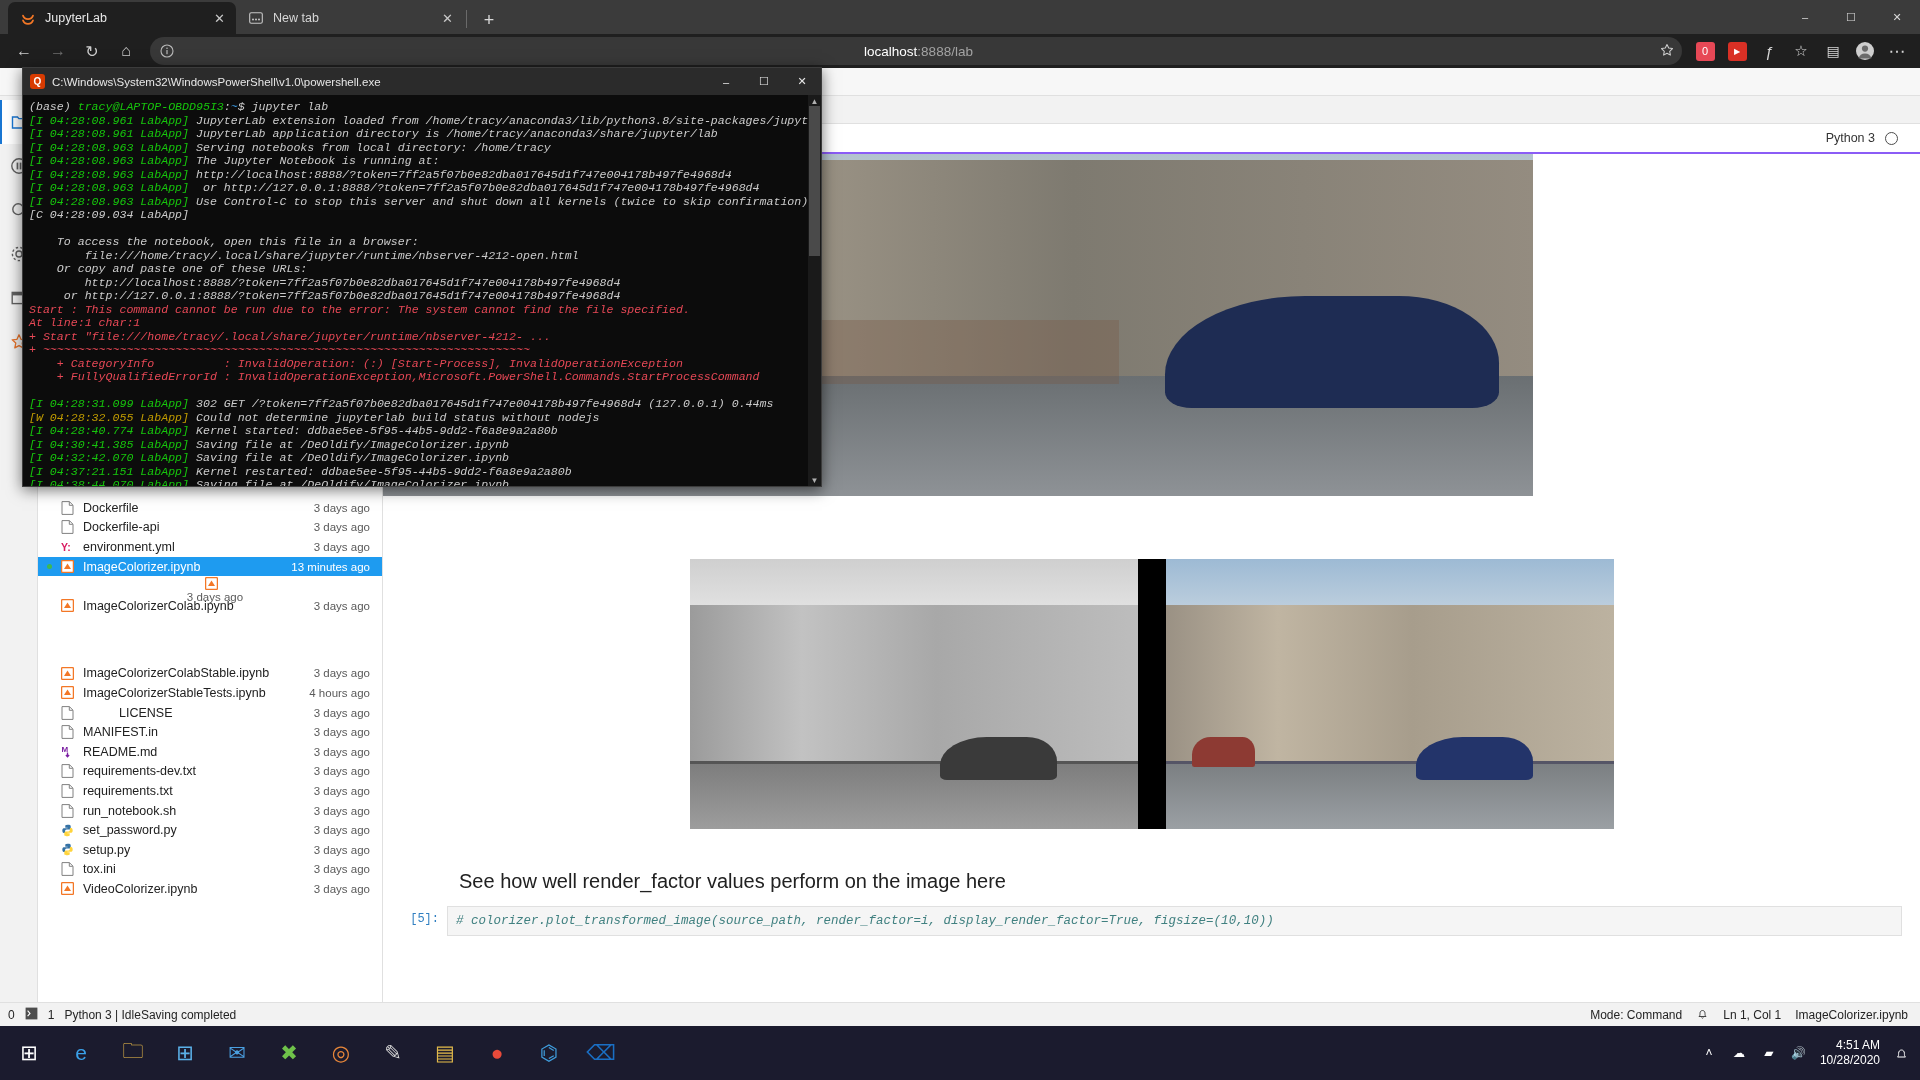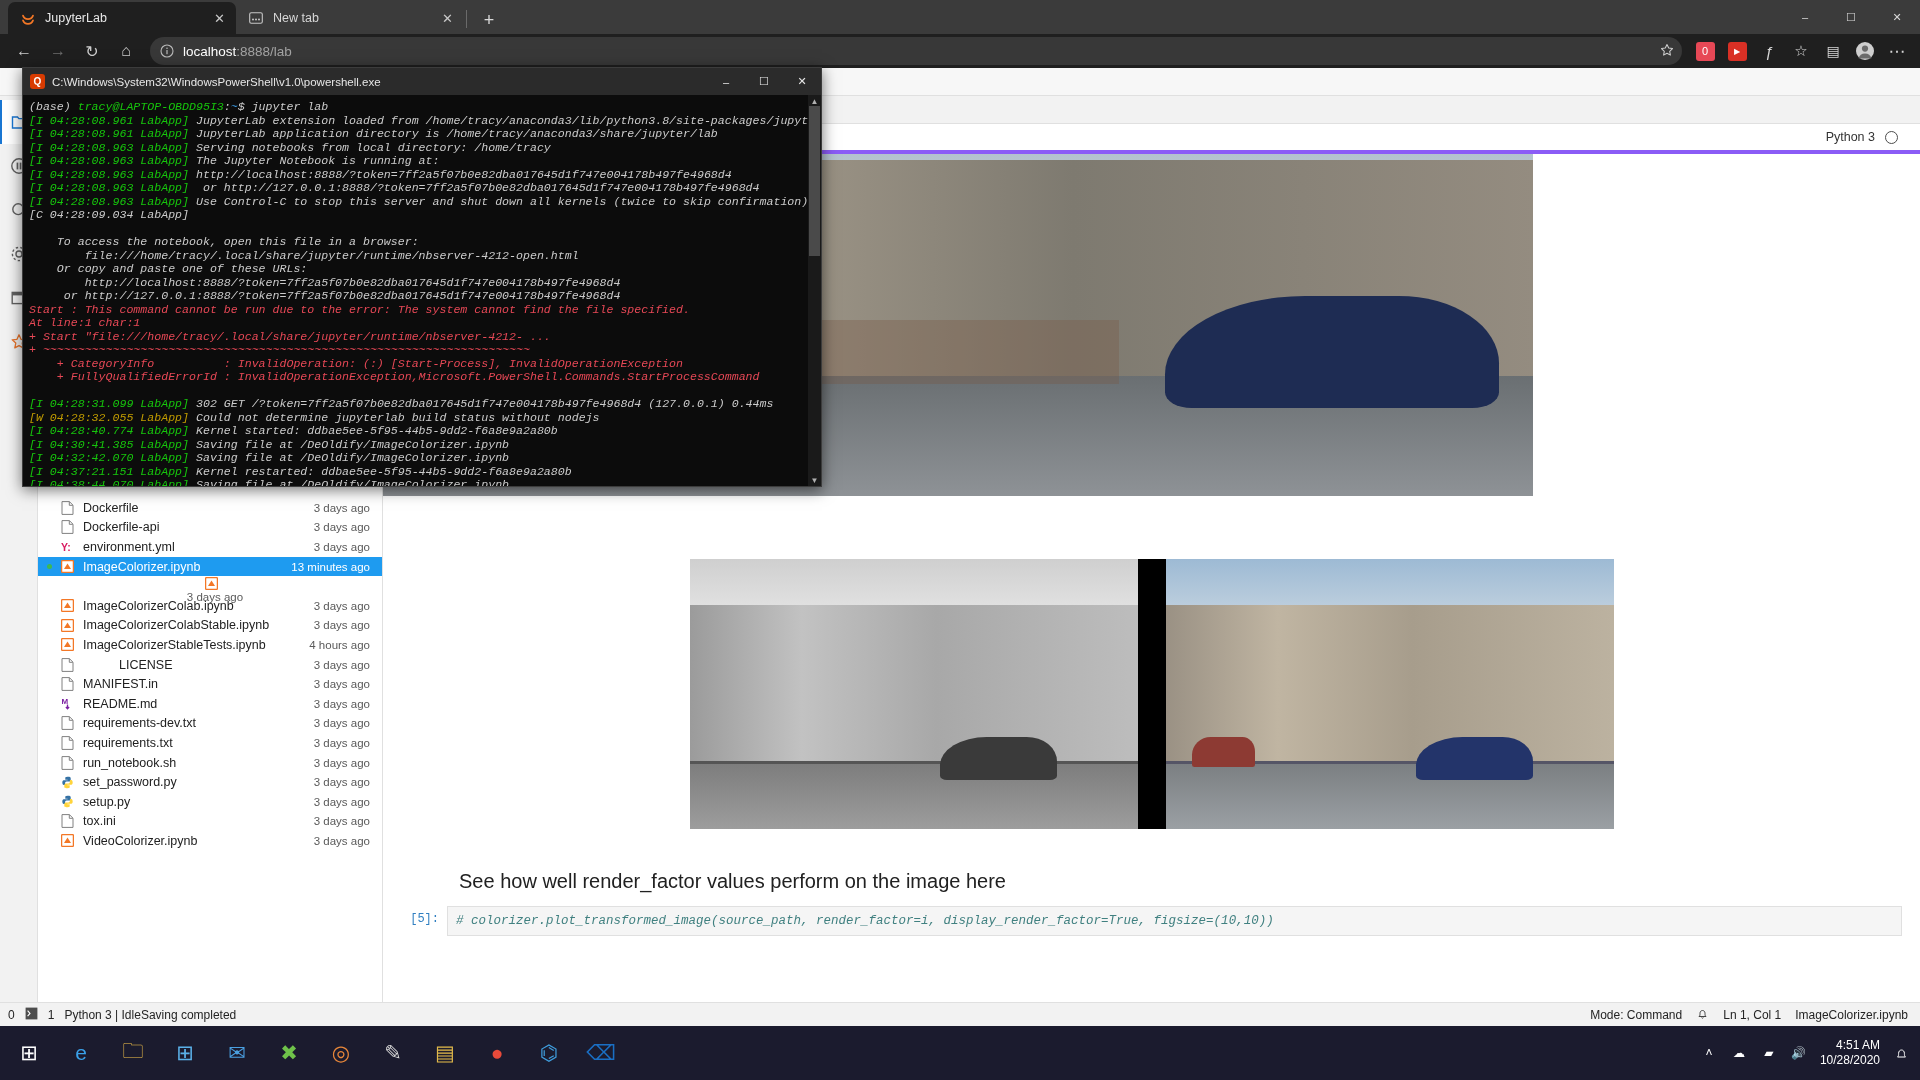--- a/index.html
+++ b/index.html
@@ -34,21 +34,21 @@
   .win-ctrls div { width:46px; height:34px; display:flex; align-items:center; justify-content:center; color:#d8d8d8; font-size:11px; }
 
   .navbar { height:34px; display:flex; align-items:center; padding:0 8px; background:#1f1f1f; }
   .nav-btn { width:32px; height:30px; display:flex; align-items:center; justify-content:center; color:#cdcdcd; margin-right:2px; }
   .nav-btn.disabled { color:#6e6e6e; }
   .omnibox {
     flex:1; height:28px; background:#383838; border-radius:14px; display:flex; align-items:center;
     padding:0 8px 0 10px; margin:0 6px; color:#e9e9e9; font-size:13.5px;
   }
   .omnibox .info-ic { margin-right:9px; opacity:.85; display:flex; }
-  .omnibox .url { flex:1; white-space:nowrap; overflow:hidden; }
+  .omnibox .url { flex:1; white-space:nowrap; overflow:hidden;text-align:center; }
   .omnibox .url .host { color:#ffffff; }
   .omnibox .url .path { color:#a3a3a3; }
   .omnibox .star { margin-left:6px; color:#d4d4d4; }
   .tool-ic { width:30px; height:30px; display:flex; align-items:center; justify-content:center; margin-left:2px; color:#d7d7d7; }
   .badge-sq { width:19px; height:19px; border-radius:3px; display:flex; align-items:center; justify-content:center; color:#fff; font-size:11px; }
 
   
   .jlab { position:absolute; left:0; top:68px; width:1920px; height:958px; background:#fff; overflow:hidden; }
   .jlab-menubar { height:28px; background:#f7f7f7; border-bottom:1px solid #e0e0e0; display:flex; align-items:center;
      padding-left:38px; font-size:13px; color:#212121; }
@@ -64,21 +64,21 @@
   .fb-row { height:19.6px; display:flex; align-items:center; padding:0 12px 0 22px; font-size:12.5px; color:#212121; }
   .fb-row.selected { background:#1e9bf0; color:#fff; }
   .fb-ic { width:15px; height:15px; margin-right:8px; flex:0 0 15px; display:flex; align-items:center; justify-content:center; }
   .fb-name { flex:1; white-space:nowrap; overflow:hidden; text-overflow:ellipsis; }
   .fb-time { font-size:11.5px; color:#5a5a5a; white-space:nowrap; }
   .fb-row.selected .fb-time { color:#fff; }
   .fb-dot { position:absolute; left:9px; width:5px; height:5px; border-radius:50%; background:#3fb950; }
 
   .jlab-main { flex:1; position:relative; background:#fff; overflow:hidden; }
   .nb-tabbar { height:28px; background:#f2f2f2; border-bottom:1px solid #e0e0e0; display:flex; align-items:center; }
-  .nb-toolbar { height:30px; border-bottom:4px solid #8b5cf6; display:flex; align-items:center; padding:0 8px;
+  .nb-toolbar { height:30px; border-bottom:2px solid #8b5cf6; display:flex; align-items:center; padding:0 8px;
      justify-content:flex-end; font-size:12px; color:#333; }
   .kernel-name { margin-right:10px; font-size:12.5px; }
   .kernel-circ { width:13px; height:13px; border:1.6px solid #4d4d4d; border-radius:50%; margin-right:14px; }
 
   .nb-scroll { position:absolute; left:0; right:0; top:58px; bottom:0; overflow:hidden; background:#fff; }
   .cell-out-imgs { display:flex; justify-content:center; padding:0; }
   .md-heading { font-size:20px; color:#212121; font-weight:400; padding:26px 0 18px 60px; }
   .code-cell { display:flex; padding:0 0 0 0; }
   .prompt { width:64px; text-align:right; padding-right:8px; font-family:"Liberation Mono", monospace;
      font-size:12px; color:#307fc1; padding-top:6px; }
@@ -333,21 +333,21 @@
             <div class="fb-row" style="position: relative;">
               <span class="fb-ic">
                 <svg width="13" height="13" viewBox="0 0 13 13">
                   <rect x="0.6" y="0.6" width="11.8" height="11.8" rx="1" fill="#fff" stroke="#f37726" stroke-width="1.3"></rect>
                   <path d="M3 9 L6.5 3.6 L10 9z" fill="#f37726"></path>
                 </svg>
               </span>
               <span class="fb-name">ImageColorizerColab.ipynb</span>
               <span class="fb-time">3 days ago</span>
             </div>
-            <div class="fb-row" style="position: relative;">
+            <div class="fb-row" style="position: relative; margin-top: 48px;">
               <span class="fb-ic">
                 <svg width="13" height="13" viewBox="0 0 13 13">
                   <rect x="0.6" y="0.6" width="11.8" height="11.8" rx="1" fill="#fff" stroke="#f37726" stroke-width="1.3"></rect>
                   <path d="M3 9 L6.5 3.6 L10 9z" fill="#f37726"></path>
                 </svg>
               </span>
               <span class="fb-name">ImageColorizerColabStable.ipynb</span>
               <span class="fb-time">3 days ago</span>
             </div>
             <div class="fb-row" style="position: relative;">

